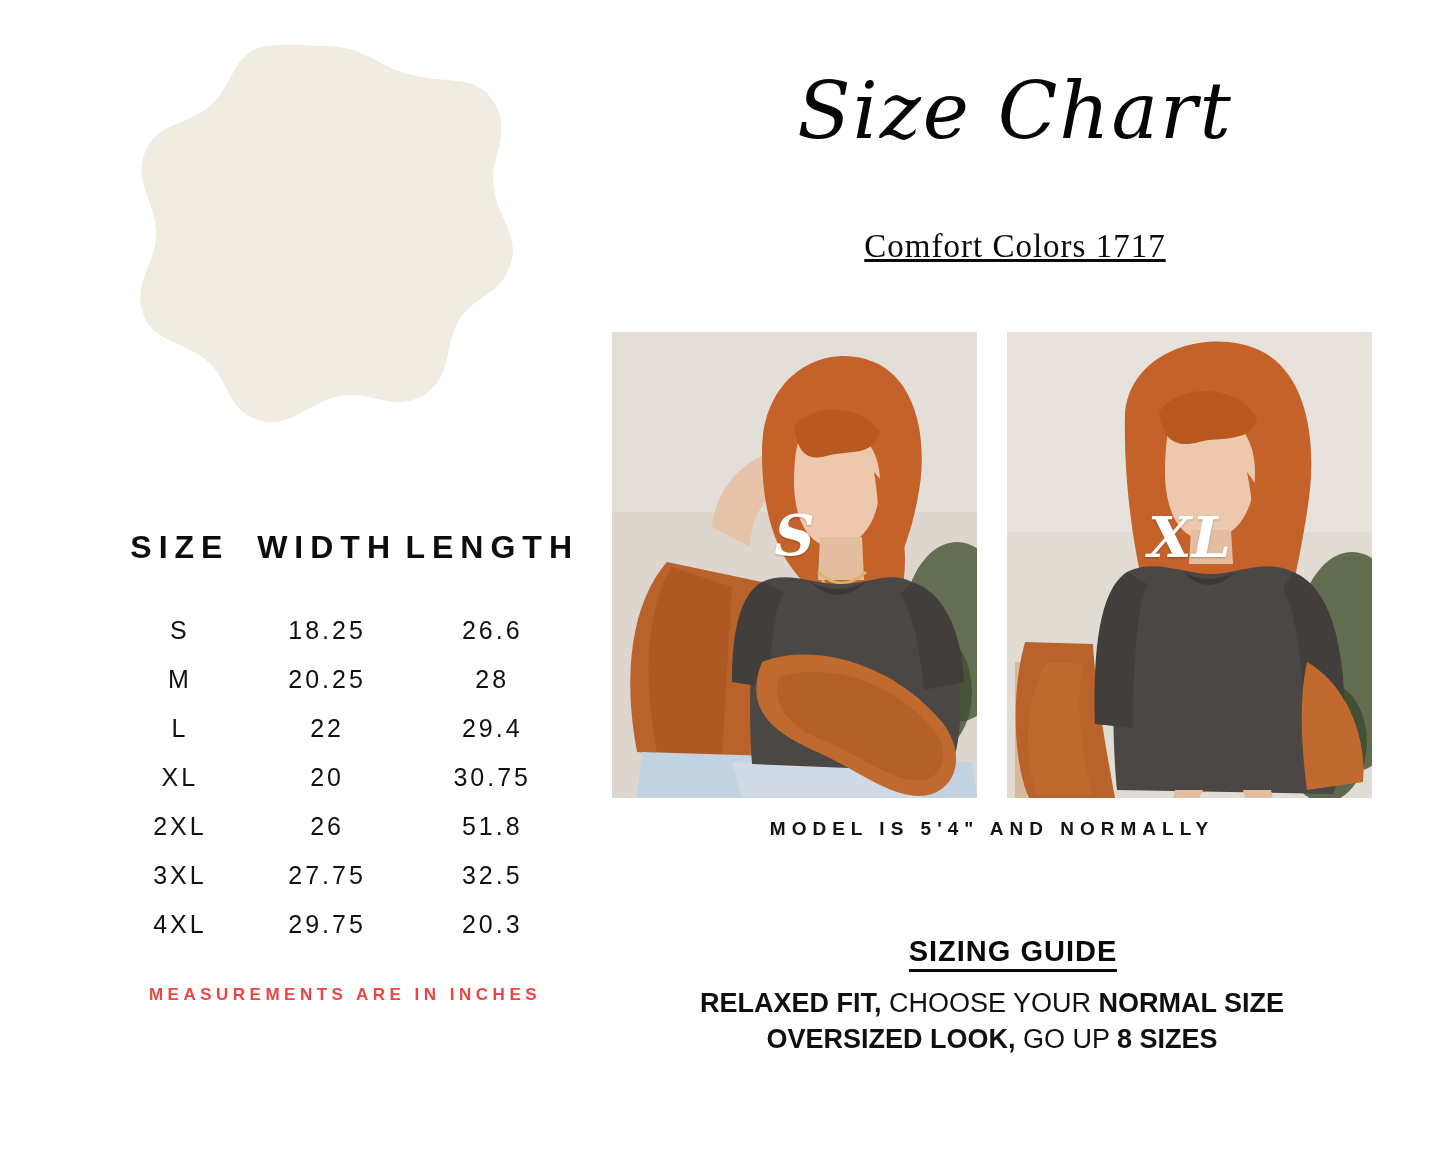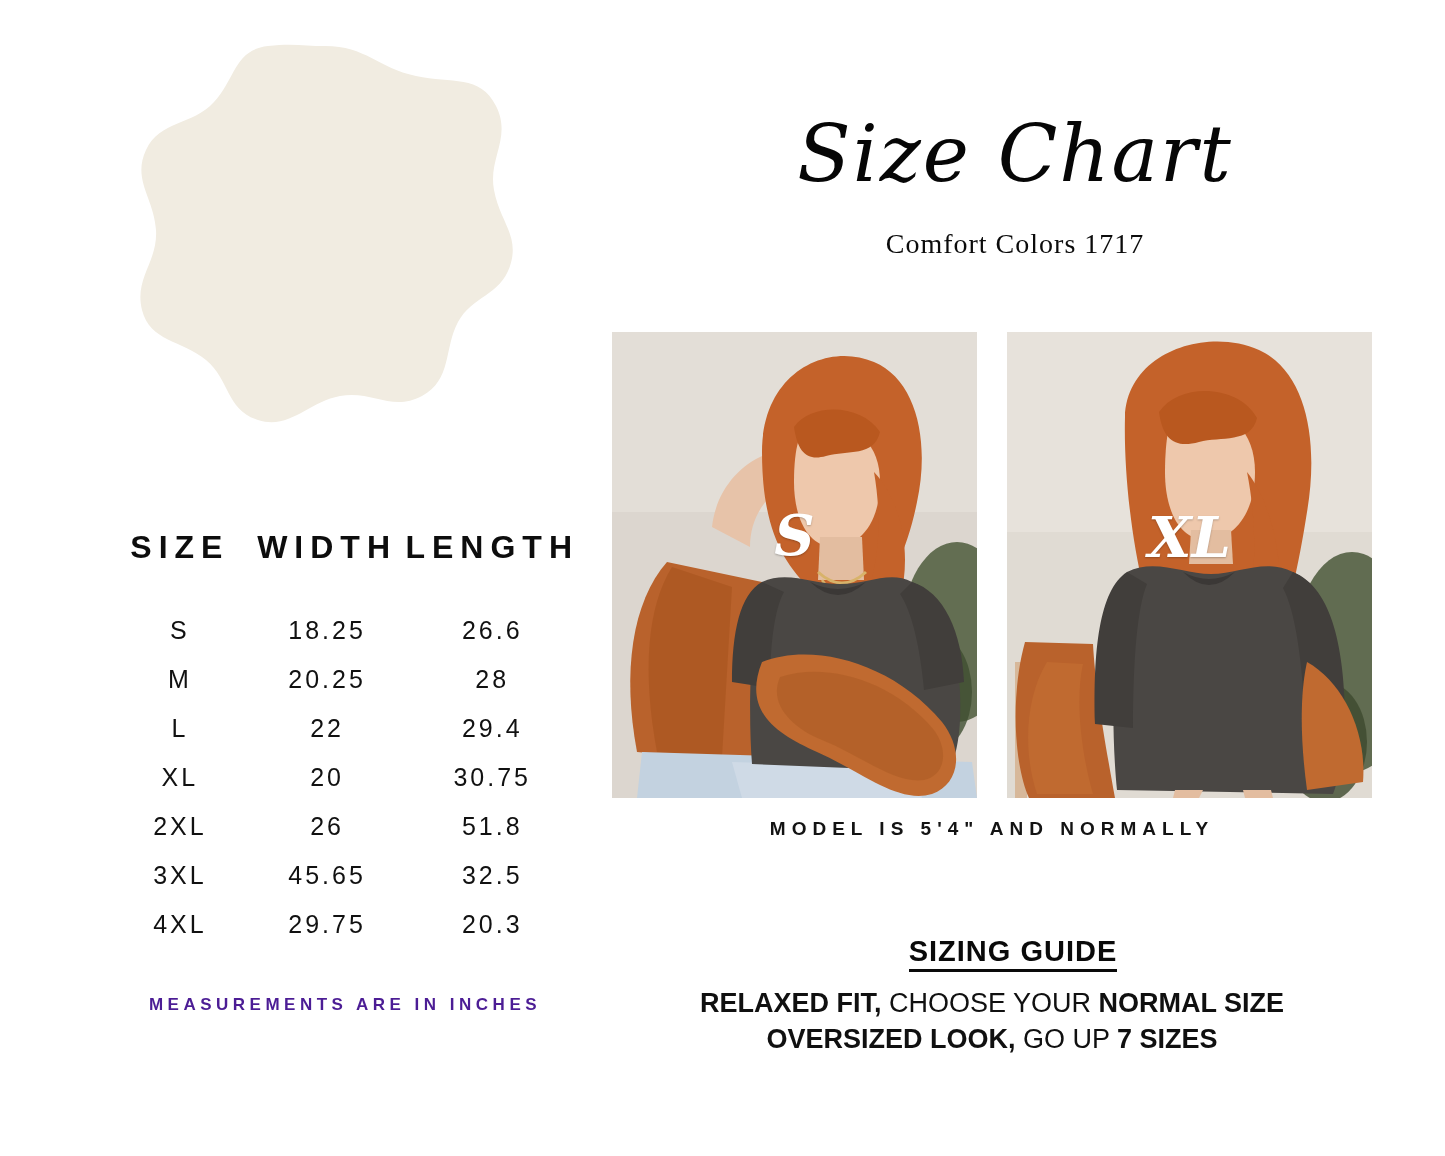--- a/index.html
+++ b/index.html
@@ -73,22 +73,21 @@
 
   .measure-note {
     position: absolute;
     left: 110px;
     top: 985px;
     width: 470px;
     text-align: center;
     font-size: 17px;
     font-weight: bold;
     letter-spacing: 4.5px;
-    color: #4c1d95;
-    margin-top: 10px;
+    color: #ef4444;
   }
 
   
   .right-col {
     position: absolute;
     left: 600px;
     top: 0;
     width: 845px;
     height: 1156px;
   }
@@ -98,33 +97,33 @@
     left: 180px;
     top: 72px;
     width: 470px;
     text-align: center;
     font-family: "DejaVu Serif", serif;
     font-style: italic;
     font-size: 78px;
     line-height: 1;
     color: #060606;
     letter-spacing: 2px;
-    margin-top: 43px;
   }
 
   .subtitle {
     position: absolute;
     left: 140px;
     top: 228px;
     width: 550px;
     text-align: center;
     font-family: "Liberation Serif", serif;
-    font-size: 28px;
+    font-size: 33px;
     letter-spacing: 1px;
     color: #0b0b0b;
+    text-decoration: underline;
   }
 
   .photos {
     position: absolute;
     left: 12px;
     top: 332px;
     width: 760px;
     height: 466px;
     display: flex;
     gap: 30px;
@@ -252,21 +251,21 @@
             <td>20</td>
             <td>30.75</td>
           </tr>
           <tr>
             <td>2XL</td>
             <td>26</td>
             <td>51.8</td>
           </tr>
           <tr>
             <td>3XL</td>
-            <td>45.65</td>
+            <td>27.75</td>
             <td>32.5</td>
           </tr>
           <tr>
             <td>4XL</td>
             <td>29.75</td>
             <td>20.3</td>
           </tr>
         </tbody>
       </table>
     </div>
@@ -381,18 +380,18 @@
 
     <div class="sizing-guide-title">
       <span>SIZING GUIDE</span>
     </div>
 
     <div class="sizing-lines">
       <div class="line">
         <span class="bold">RELAXED FIT,</span><span class="reg"> CHOOSE YOUR </span><span class="bold">NORMAL SIZE</span>
       </div>
       <div class="line">
-        <span class="bold">OVERSIZED LOOK,</span><span class="reg"> GO UP </span><span class="bold">7 SIZES</span>
+        <span class="bold">OVERSIZED LOOK,</span><span class="reg"> GO UP </span><span class="bold">8 SIZES</span>
       </div>
     </div>
 
   </div>
 </div>
 
 </body></html>

